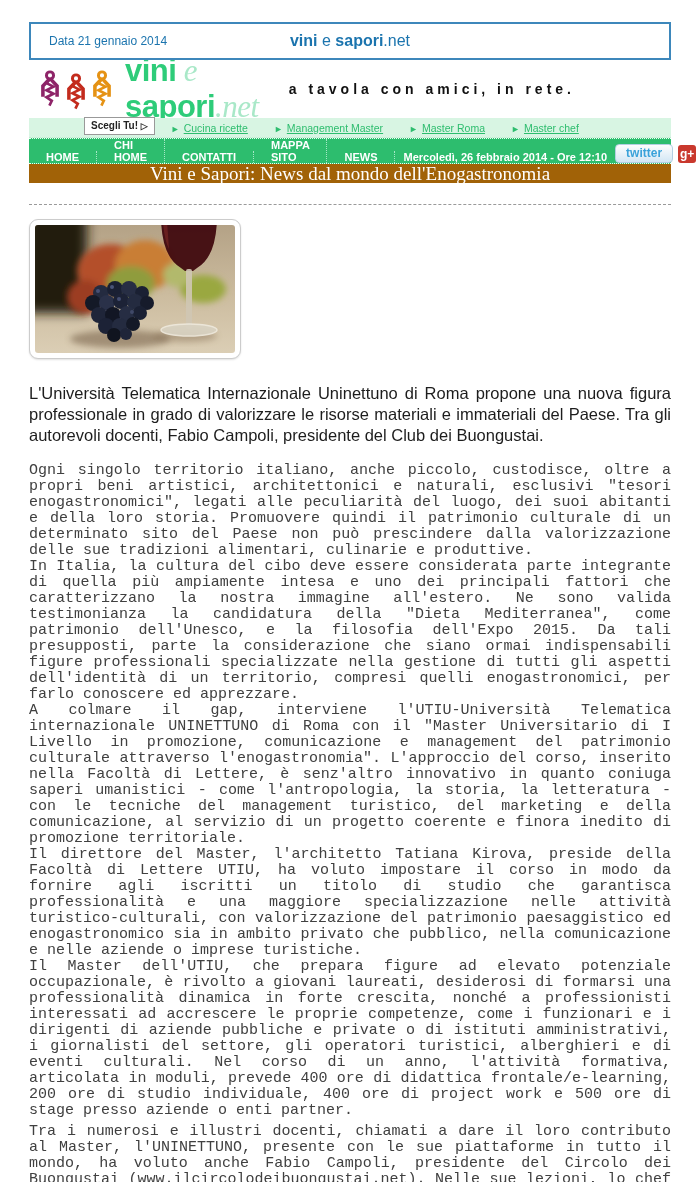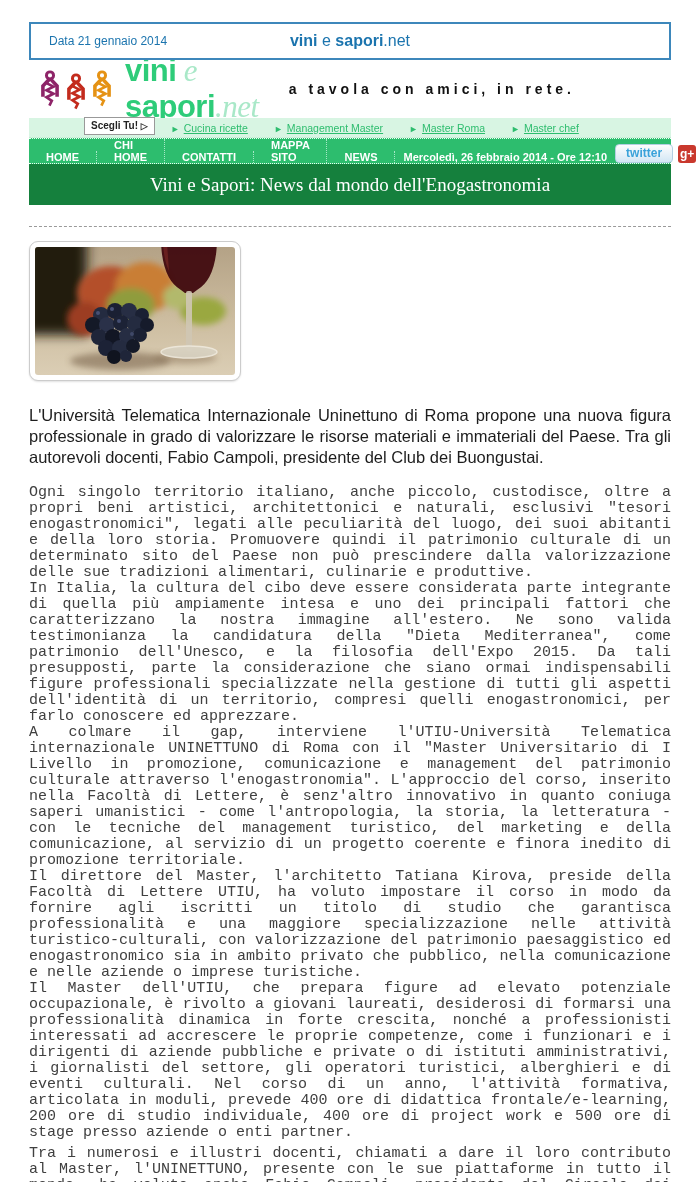--- a/index.html
+++ b/index.html
@@ -32,21 +32,21 @@
 
   
   .nav { height:26px; background:#2dbd6e; border-top:1px dotted #eafff3; border-bottom:1px dotted #eafff3; display:flex; align-items:flex-end; }
   .nav-item { display:flex; align-items:center; justify-content:center; padding:0 17px; font-size:11px; font-weight:bold; color:#fff; border-right:1px dotted #a5e8c6; cursor:pointer; }
   .nav-date { flex:1; display:flex; align-items:center; justify-content:center; font-size:11px; font-weight:bold; color:#fff; white-space:nowrap; padding:0 8px; }
   .nav-social { display:flex; align-items:center; gap:5px; padding-right:8px; }
   .tw-btn { background:linear-gradient(#fdfdfd,#d3e7f5); border:1px solid #b3cfe2; border-radius:4px; color:#3aa2da; font-size:12px; font-weight:bold; padding:1px 10px 2px; cursor:pointer; line-height:14px; }
   .gp-btn { width:18px; height:18px; background:#c9382d; border-radius:3px; color:#fff; font-size:12px; font-weight:bold; display:flex; align-items:center; justify-content:center; cursor:pointer; line-height:1; }
 
   
-  .banner { height:41px; background:#15803d; display:flex; align-items:center; justify-content:center; }
+  .banner { height:19px; background:#a16207; display:flex; align-items:center; justify-content:center; }
   .banner-text { font-family:"Liberation Serif", serif; font-size:19px; color:#fff; }
 
   
   .dashed-sep { margin-top:21px; border-top:1px dashed #9a9a9a; height:0; }
 
   
   .art-head { display:flex; margin-top:14px; }
   .photo-card { width:212px; height:140px; background:#fff; border:1px solid #ccc; border-radius:9px; padding:5px; box-shadow:0 1px 2px rgba(0,0,0,.12); cursor:pointer; flex:none; }
   .photo-card svg { display:block; border-radius:3px; }
   .art-meta-col { margin-left:28px; padding-top:7px; }

